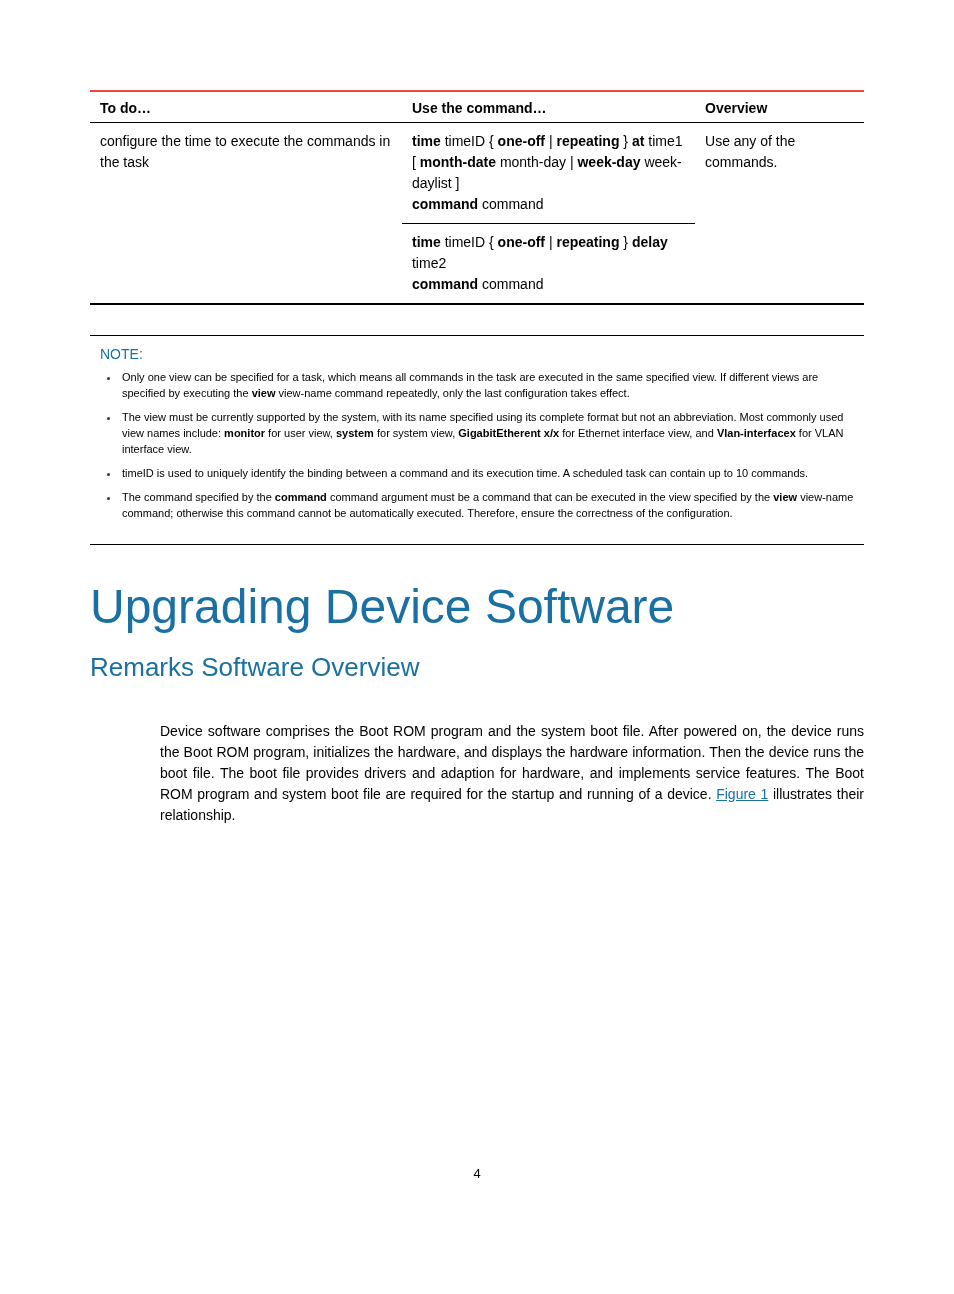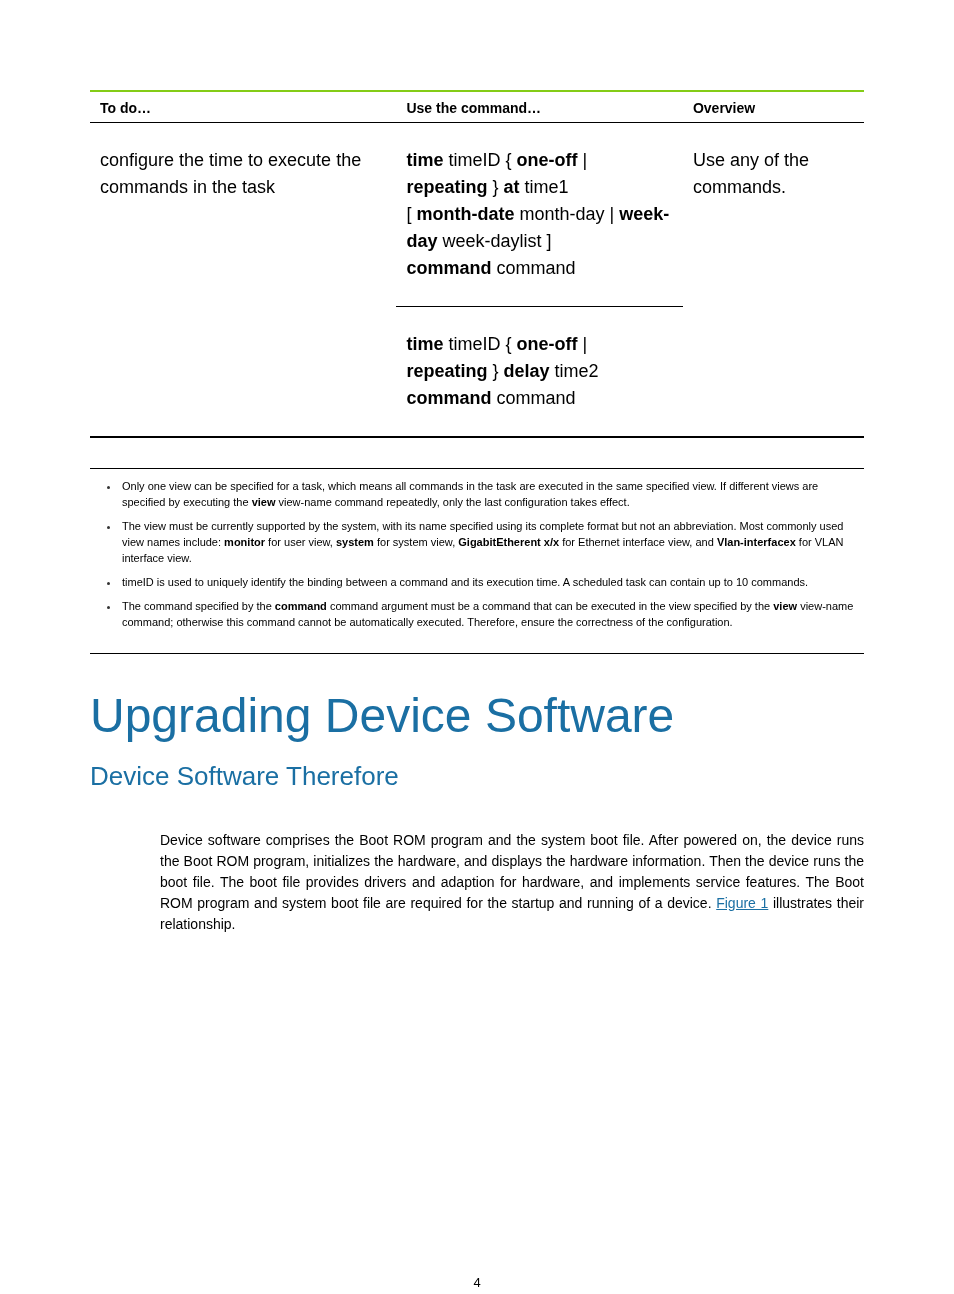--- a/index.html
+++ b/index.html
@@ -12,35 +12,35 @@
       background: #fff;
       width: 954px;
       margin: 0 auto;
       padding: 90px 90px 40px 90px;
       color: #000;
       font-size: 14px;
     }
     table {
       width: 100%;
       border-collapse: collapse;
-      border-top: 2px solid #84cc16;
+      border-top: 2px solid #ef4444;
       border-bottom: 2px solid #000;
       margin-bottom: 20px;
     }
     table th {
       text-align: left;
       font-weight: bold;
       padding: 8px 10px 6px 10px;
       border-bottom: 1px solid #000;
       font-size: 14px;
     }
     table td {
-      padding: 24px 10px;
+      padding: 8px 10px;
       vertical-align: top;
-      font-size: 18px;
+      font-size: 14px;
       line-height: 1.5;
     }
     .cmd-cell-top {
       border-bottom: 1px solid #000;
     }
     .bold {
       font-weight: bold;
     }
     .italic {
     }
@@ -151,35 +151,36 @@
         <span class="bold">delay</span>
         <span class="italic">time2</span><br>
         <span class="bold">command</span>
         <span class="italic">command</span>
       </td>
     </tr>
   </tbody>
 </table>
 
 <div class="note-container">
+  <div class="note-label">NOTE:</div>
   <ul>
     <li>
       <span>Only one view can be specified for a task, which means all commands in the task are executed in the same specified view. If different views are specified by executing the </span><span class="bold">view</span><span> </span><span class="italic">view-name</span><span> command repeatedly, only the last configuration takes effect.</span>
     </li>
     <li>
       <span>The view must be currently supported by the system, with its name specified using its complete format but not an abbreviation. Most commonly used view names include: </span><span class="bold">monitor</span><span> for user view, </span><span class="bold">system</span><span> for system view, </span><span class="bold">GigabitEtherent x/x</span><span> for Ethernet interface view, and </span><span class="bold">Vlan-interfacex</span><span> for VLAN interface view.</span>
     </li>
     <li>
       <span class="italic">timeID</span><span> is used to uniquely identify the binding between a command and its execution time. A scheduled task can contain up to 10 commands.</span>
     </li>
     <li>
       <span>The command specified by the </span><span class="bold">command</span><span> </span><span class="italic">command</span><span> argument must be a command that can be executed in the view specified by the </span><span class="bold">view</span><span> </span><span class="italic">view-name</span><span> command; otherwise this command cannot be automatically executed. Therefore, ensure the correctness of the configuration.</span>
     </li>
   </ul>
 </div>
 
 <h1>Upgrading Device Software</h1>
-<h2>Device Software Therefore</h2>
+<h2>Remarks Software Overview</h2>
 <p class="para">
   <span>Device software comprises the Boot ROM program and the system boot file. After powered on, the device runs the Boot ROM program, initializes the hardware, and displays the hardware information. Then the device runs the boot file. The boot file provides drivers and adaption for hardware, and implements service features. The Boot ROM program and system boot file are required for the startup and running of a device. </span><span class="figure-link">Figure 1</span><span> illustrates their relationship.</span>
 </p>
 
 <div class="page-num">4</div>
 
 </body></html>

